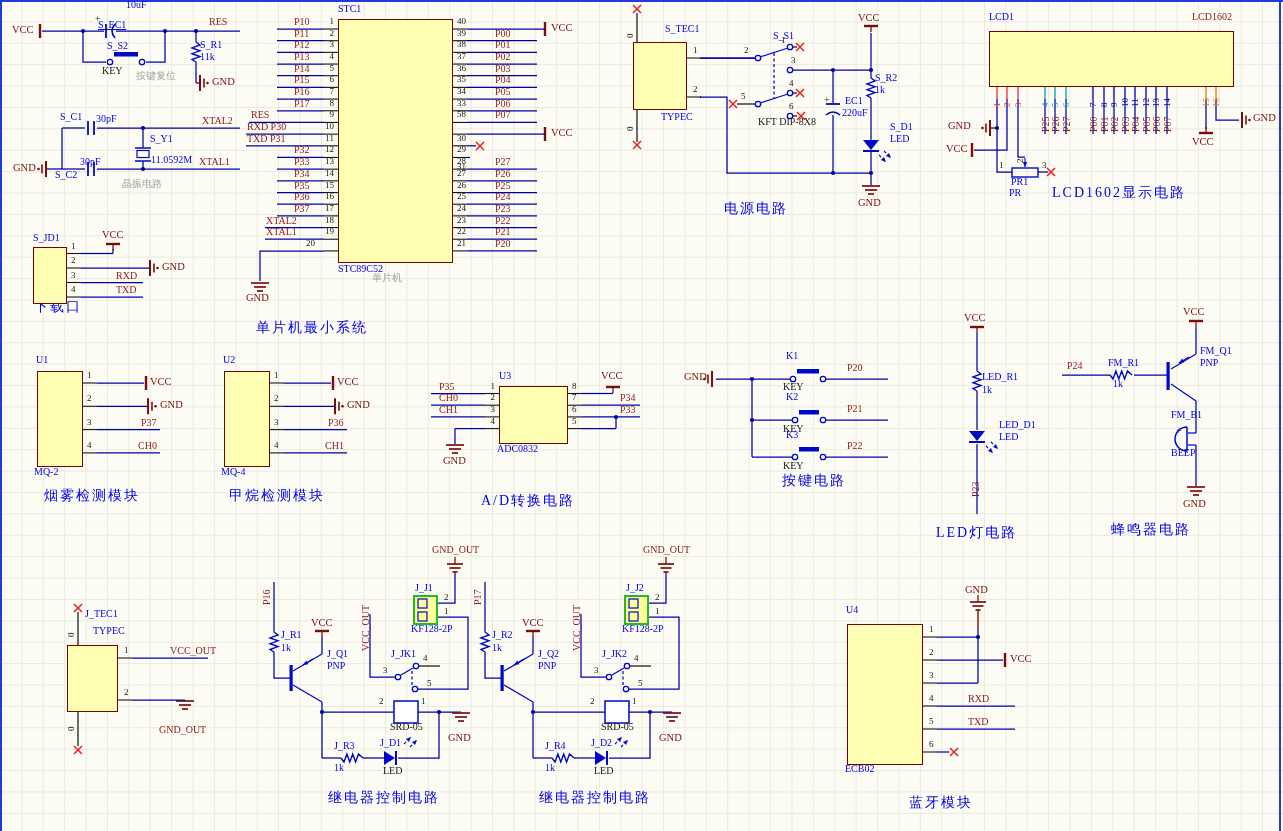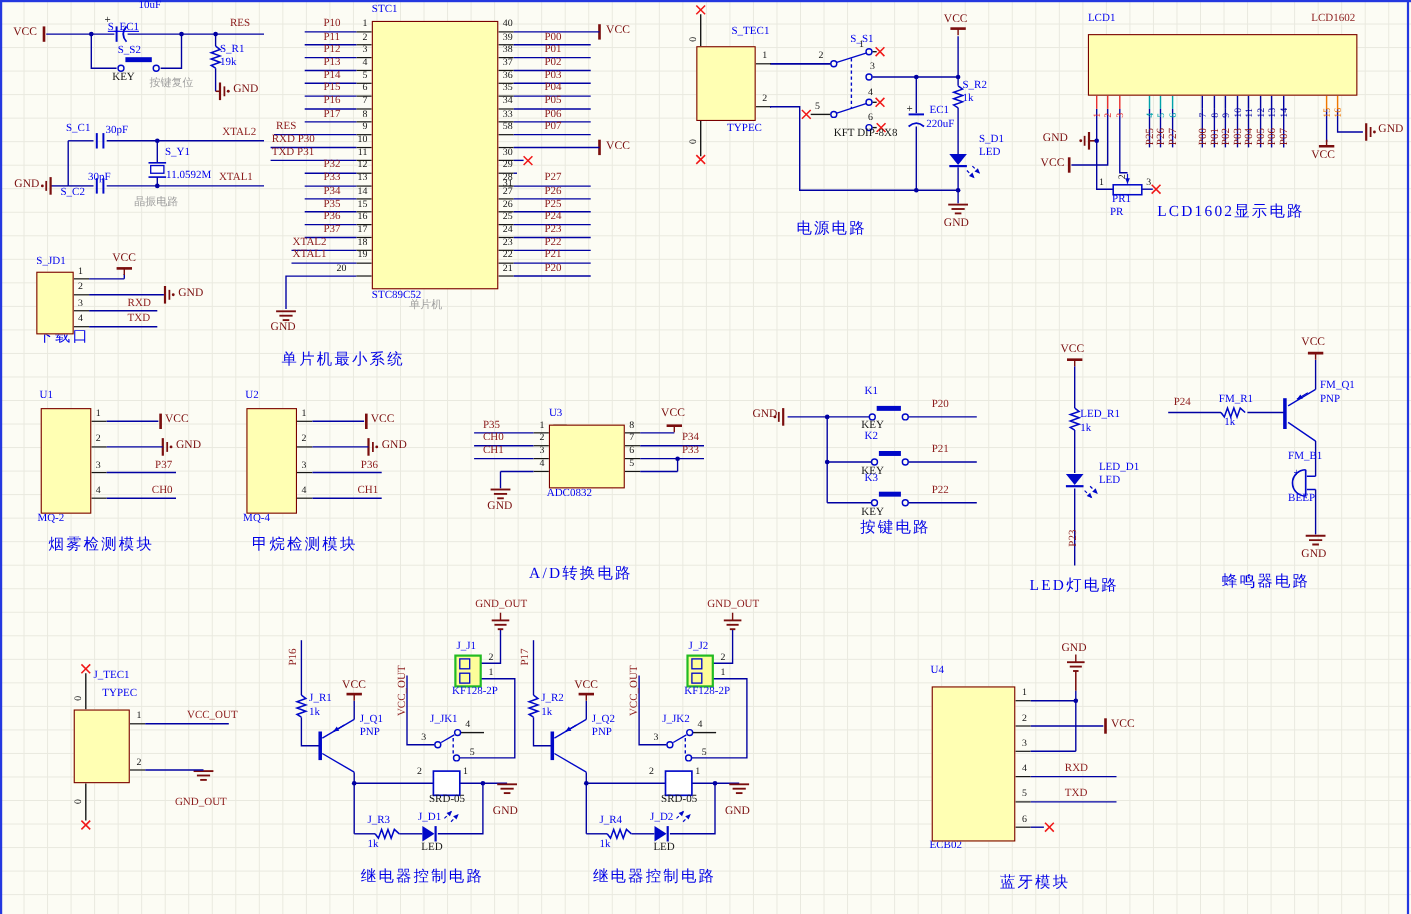--- a/index.html
+++ b/index.html
@@ -767,21 +767,21 @@
       <span class="c-orange r" style="left: 1212px; top: 107px; font-size: 9px;">16</span>
       <span class="c-port" style="left: 12px; top: 24px;">VCC</span>
       <span class="c-des" style="left: 98px; top: 20px; text-decoration: underline;">S_EC1</span>
       <span class="c-pin" style="left: 95px; top: 14px;">+</span>
       <span class="c-des" style="left: 126px; top: 0;">10uF</span>
       <span class="c-des" style="left: 107px; top: 41px;">S_S2</span>
       <span class="c-pin" style="left: 102px; top: 66px;">KEY</span>
       <span class="c-com" style="left: 136px; top: 71px;">按键复位</span>
       <span class="c-net" style="left: 209px; top: 17px;">RES</span>
       <span class="c-des" style="left: 200px; top: 40px;">S_R1</span>
-      <span class="c-des" style="left: 200px; top: 52px;">19k</span>
+      <span class="c-des" style="left: 200px; top: 52px;">11k</span>
       <span class="c-port" style="left: 212px; top: 76px;">GND</span>
       <span class="c-port" style="left: 13px; top: 162px;">GND</span>
       <span class="c-des" style="left: 60px; top: 112px;">S_C1</span>
       <span class="c-des" style="left: 96px; top: 114px;">30pF</span>
       <span class="c-des" style="left: 55px; top: 170px;">S_C2</span>
       <span class="c-des" style="left: 80px; top: 157px;">30pF</span>
       <span class="c-des" style="left: 150px; top: 134px;">S_Y1</span>
       <span class="c-des" style="left: 151px; top: 155px;">11.0592M</span>
       <span class="c-net" style="left: 202px; top: 116px;">XTAL2</span>
       <span class="c-net" style="left: 199px; top: 157px;">XTAL1</span>
@@ -827,21 +827,21 @@
       <span class="c-port" style="left: 1253px; top: 112px;">GND</span>
       <span class="c-title" style="left: 1052px; top: 186px;">LCD1602显示电路</span>
       <span class="c-port" style="left: 150px; top: 376px;">VCC</span>
       <span class="c-port" style="left: 160px; top: 399px;">GND</span>
       <span class="c-title" style="left: 44px; top: 489px;">烟雾检测模块</span>
       <span class="c-port" style="left: 337px; top: 376px;">VCC</span>
       <span class="c-port" style="left: 347px; top: 399px;">GND</span>
       <span class="c-title" style="left: 229px; top: 489px;">甲烷检测模块</span>
       <span class="c-port" style="left: 601px; top: 370px;">VCC</span>
       <span class="c-port" style="left: 443px; top: 455px;">GND</span>
-      <span class="c-title" style="left: 481px; top: 494px; margin-top: 21px;">A/D转换电路</span>
+      <span class="c-title" style="left: 481px; top: 494px;">A/D转换电路</span>
       <span class="c-port" style="left: 684px; top: 371px;">GND</span>
       <span class="c-des" style="left: 786px; top: 351px;">K1</span>
       <span class="c-pin" style="left: 783px; top: 382px;">KEY</span>
       <span class="c-net" style="left: 847px; top: 363px;">P20</span>
       <span class="c-des" style="left: 786px; top: 392px;">K2</span>
       <span class="c-pin" style="left: 783px; top: 424px;">KEY</span>
       <span class="c-net" style="left: 847px; top: 404px;">P21</span>
       <span class="c-des" style="left: 786px; top: 430px;">K3</span>
       <span class="c-pin" style="left: 783px; top: 461px;">KEY</span>
       <span class="c-net" style="left: 847px; top: 441px;">P22</span>

